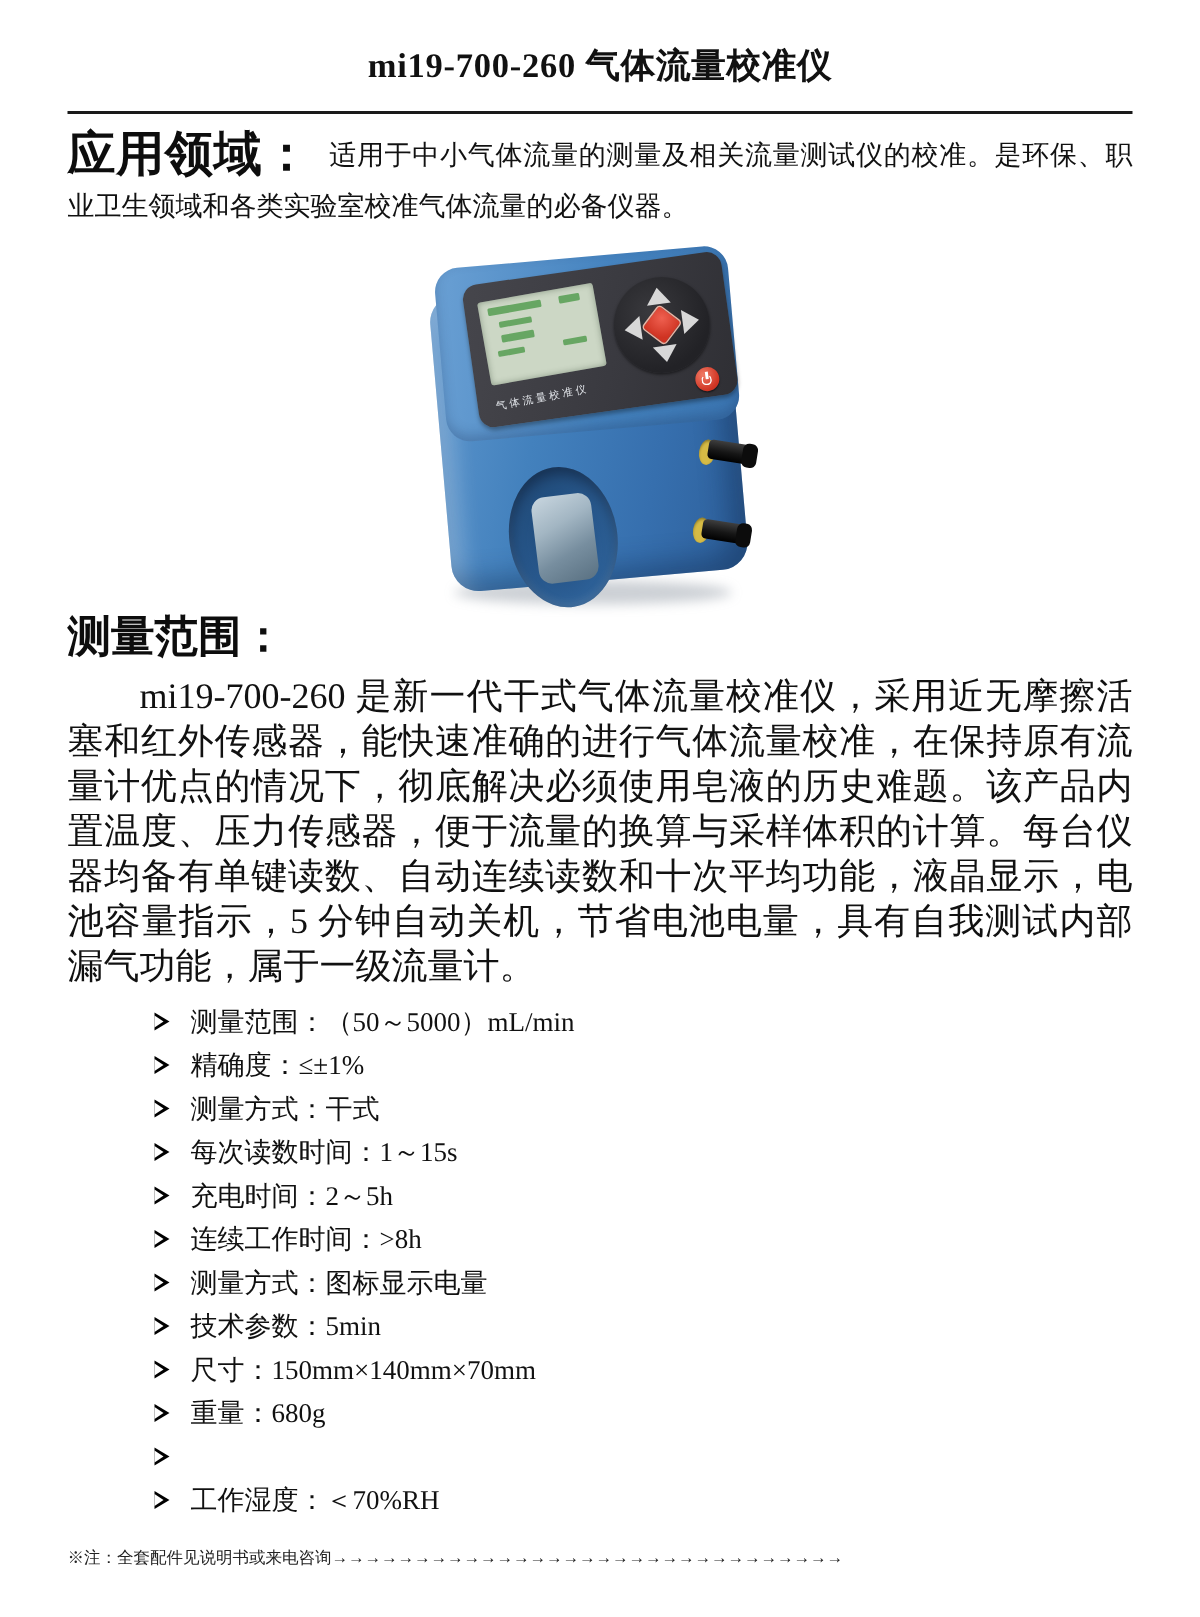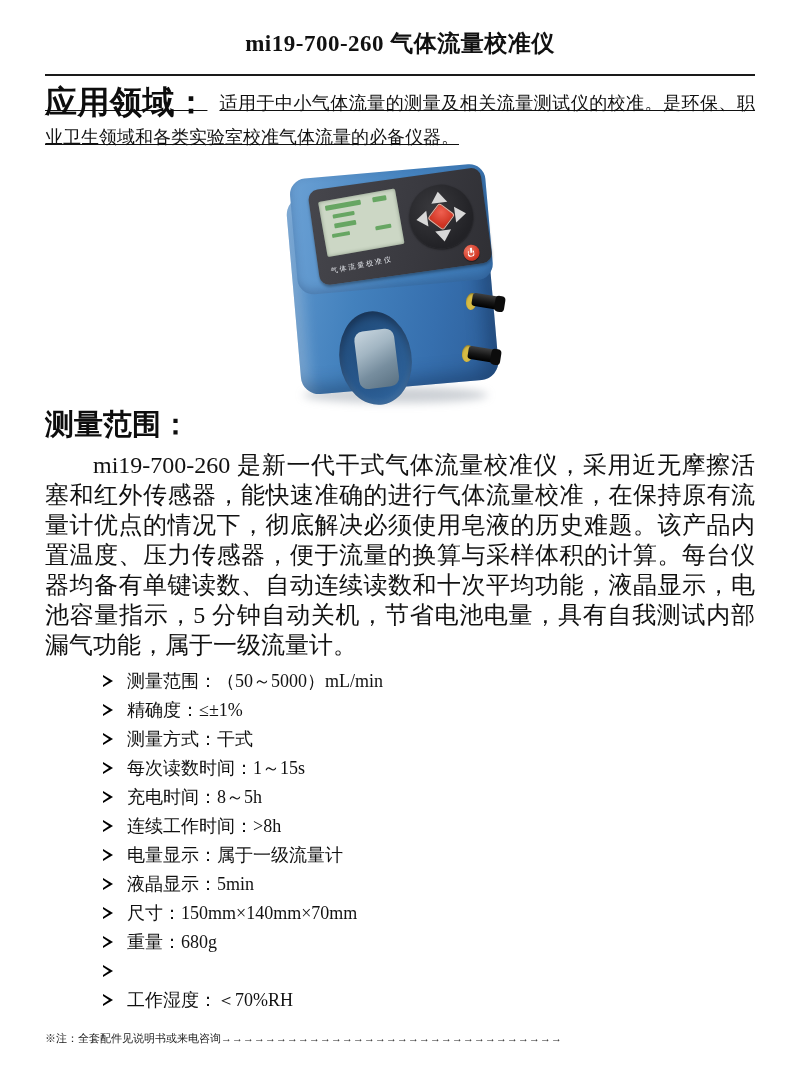--- a/index.html
+++ b/index.html
@@ -40,21 +40,20 @@
     margin-right: 12px;
     font-weight: 700;
   }
   .sec-h-block { font-size: 29px; }
 
   
   .lead-para {
     font-size: 18px;
     line-height: 34px;
     text-align: justify;
-    text-decoration: underline;
   }
   .desc-para {
     font-size: 24px;
     line-height: 30px;
     text-align: justify;
     text-indent: 2em;
     margin-top: 5px;
   }
   .desc-head { margin-top: 0px; }
   .spec-head { margin-top: 15px; }
@@ -290,39 +289,39 @@
     <li>
         <span class="bullet-wrap">
           <span class="tri"></span>
         </span>
         <span>每次读数时间：1～15s</span>
       </li>
     <li>
         <span class="bullet-wrap">
           <span class="tri"></span>
         </span>
-        <span>充电时间：8～5h</span>
+        <span>充电时间：2～5h</span>
       </li>
     <li>
         <span class="bullet-wrap">
           <span class="tri"></span>
         </span>
         <span>连续工作时间：&gt;8h</span>
       </li>
     <li>
         <span class="bullet-wrap">
           <span class="tri"></span>
         </span>
-        <span>电量显示：属于一级流量计</span>
-      </li>
-    <li>
-        <span class="bullet-wrap">
-          <span class="tri"></span>
-        </span>
-        <span>液晶显示：5min</span>
+        <span>测量方式：图标显示电量</span>
+      </li>
+    <li>
+        <span class="bullet-wrap">
+          <span class="tri"></span>
+        </span>
+        <span>技术参数：5min</span>
       </li>
     <li>
         <span class="bullet-wrap">
           <span class="tri"></span>
         </span>
         <span>尺寸：150mm×140mm×70mm</span>
       </li>
     <li>
         <span class="bullet-wrap">
           <span class="tri"></span>

